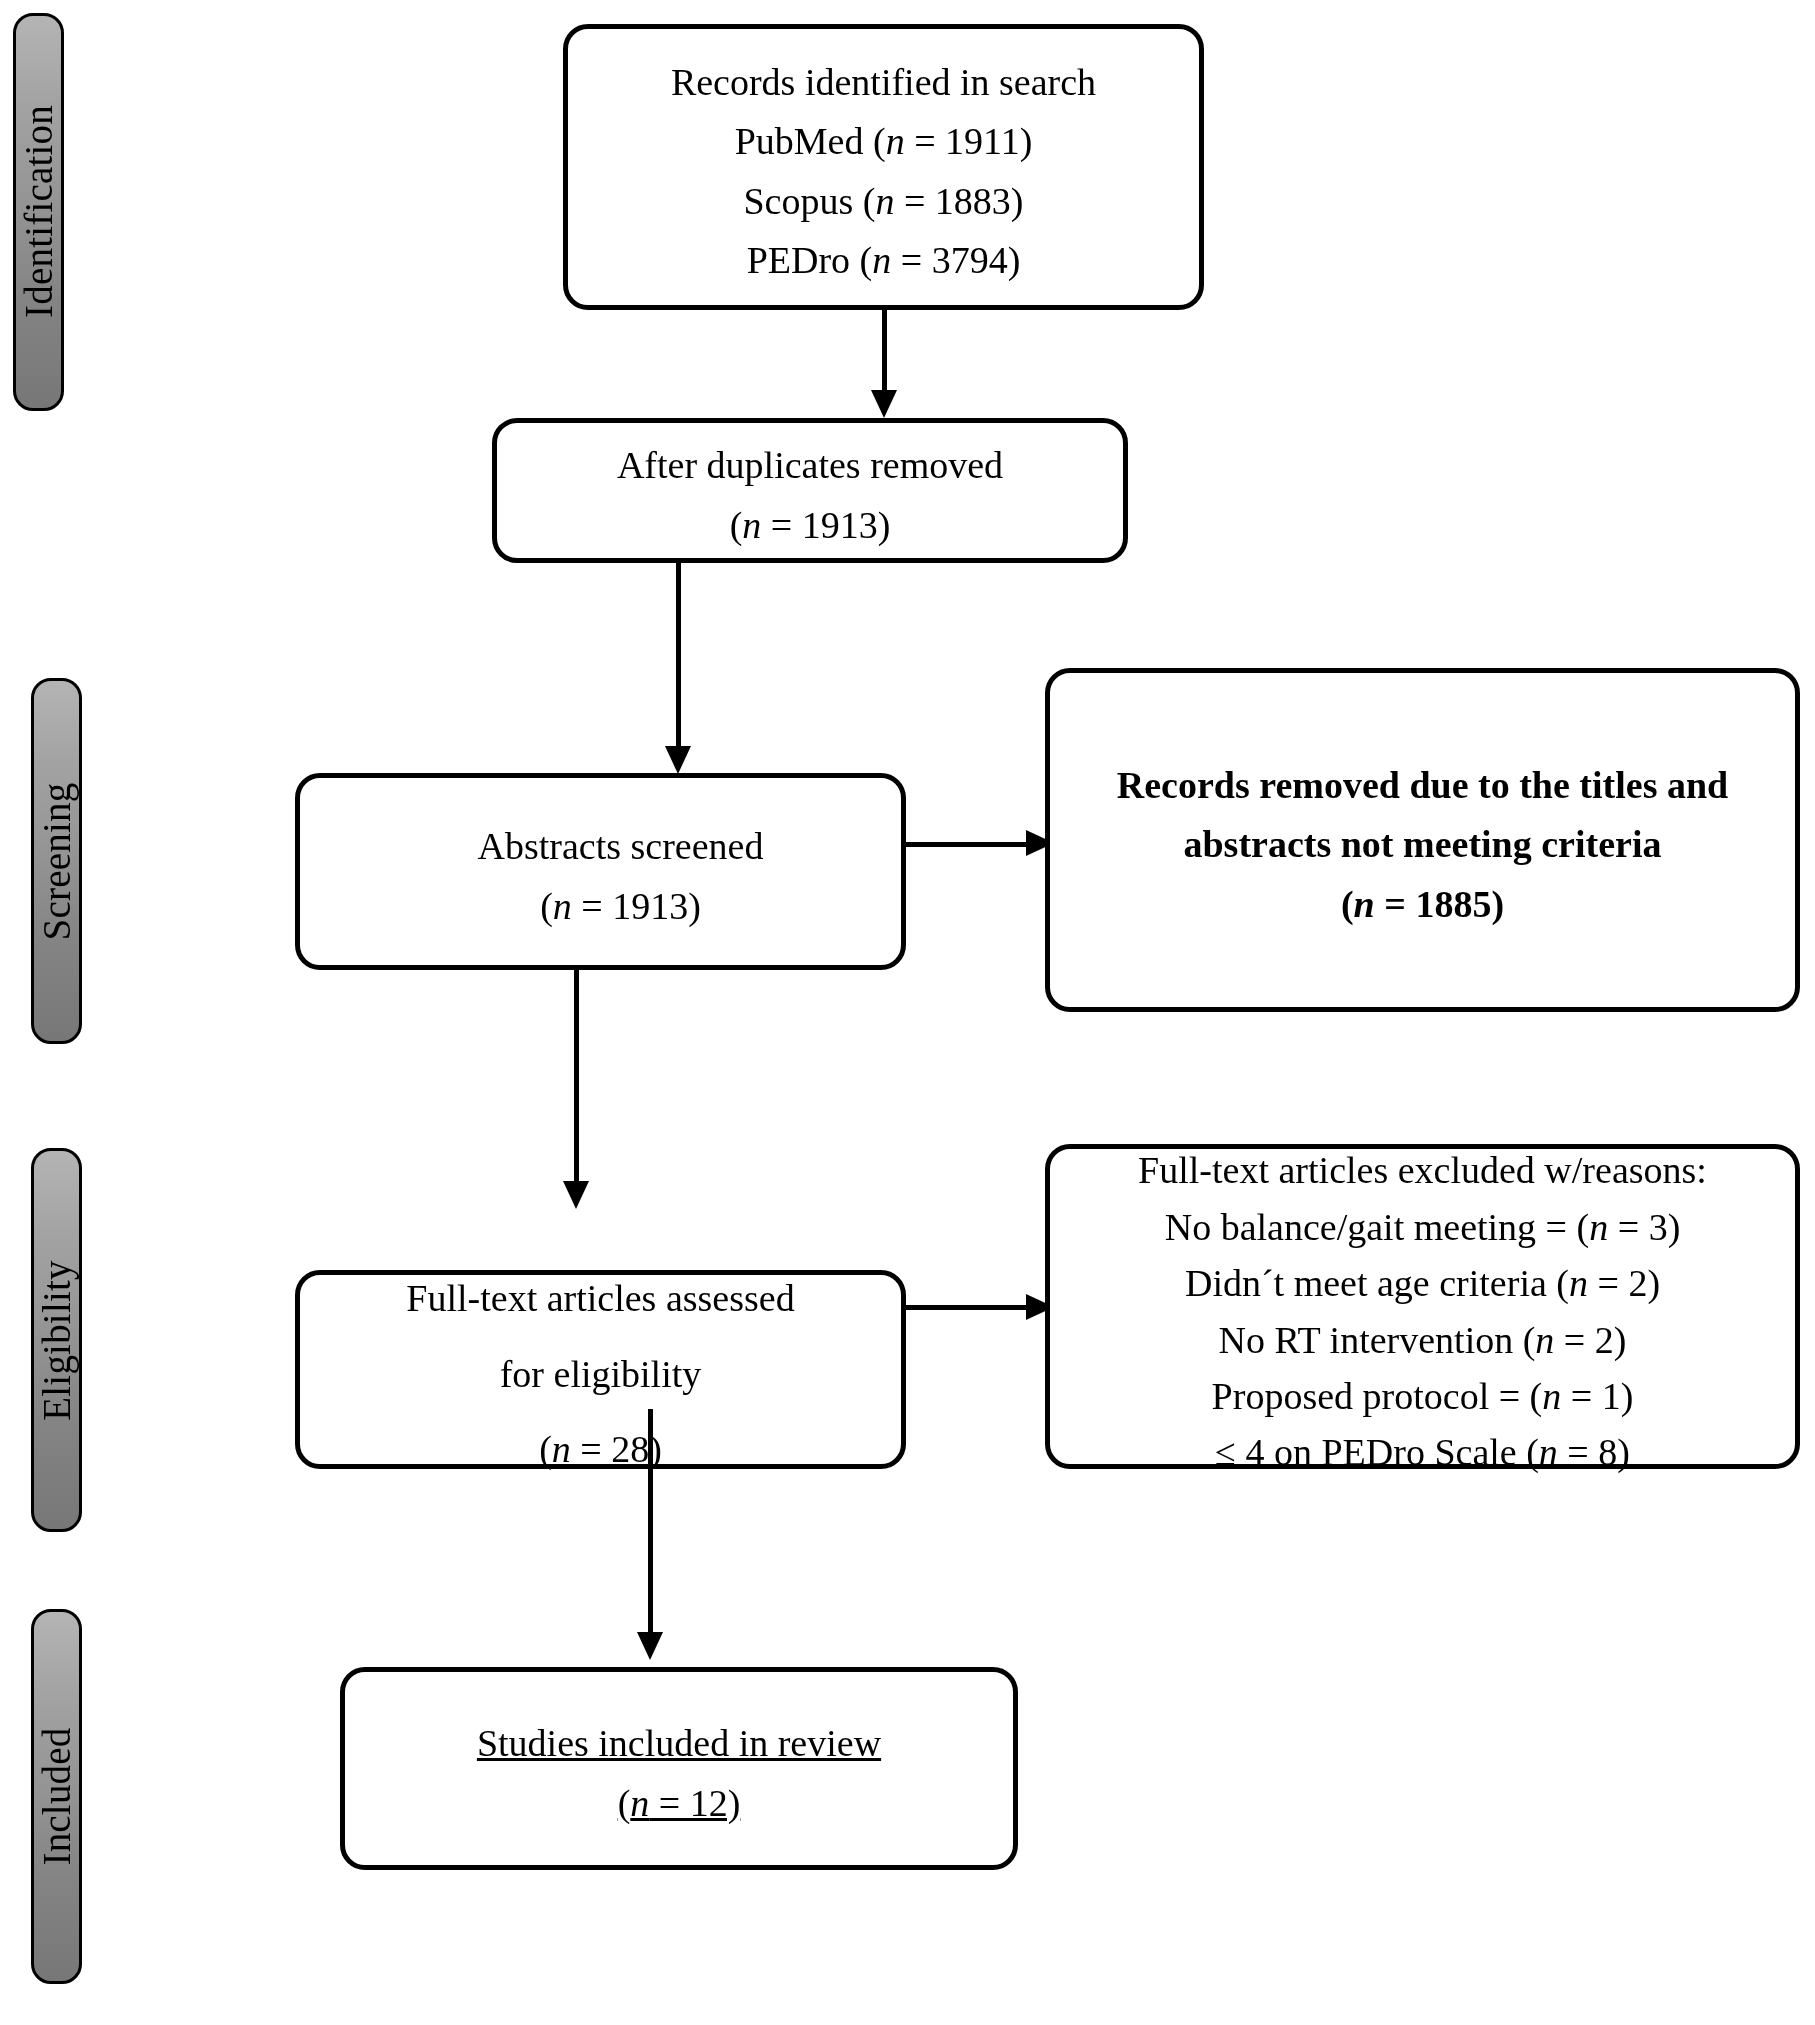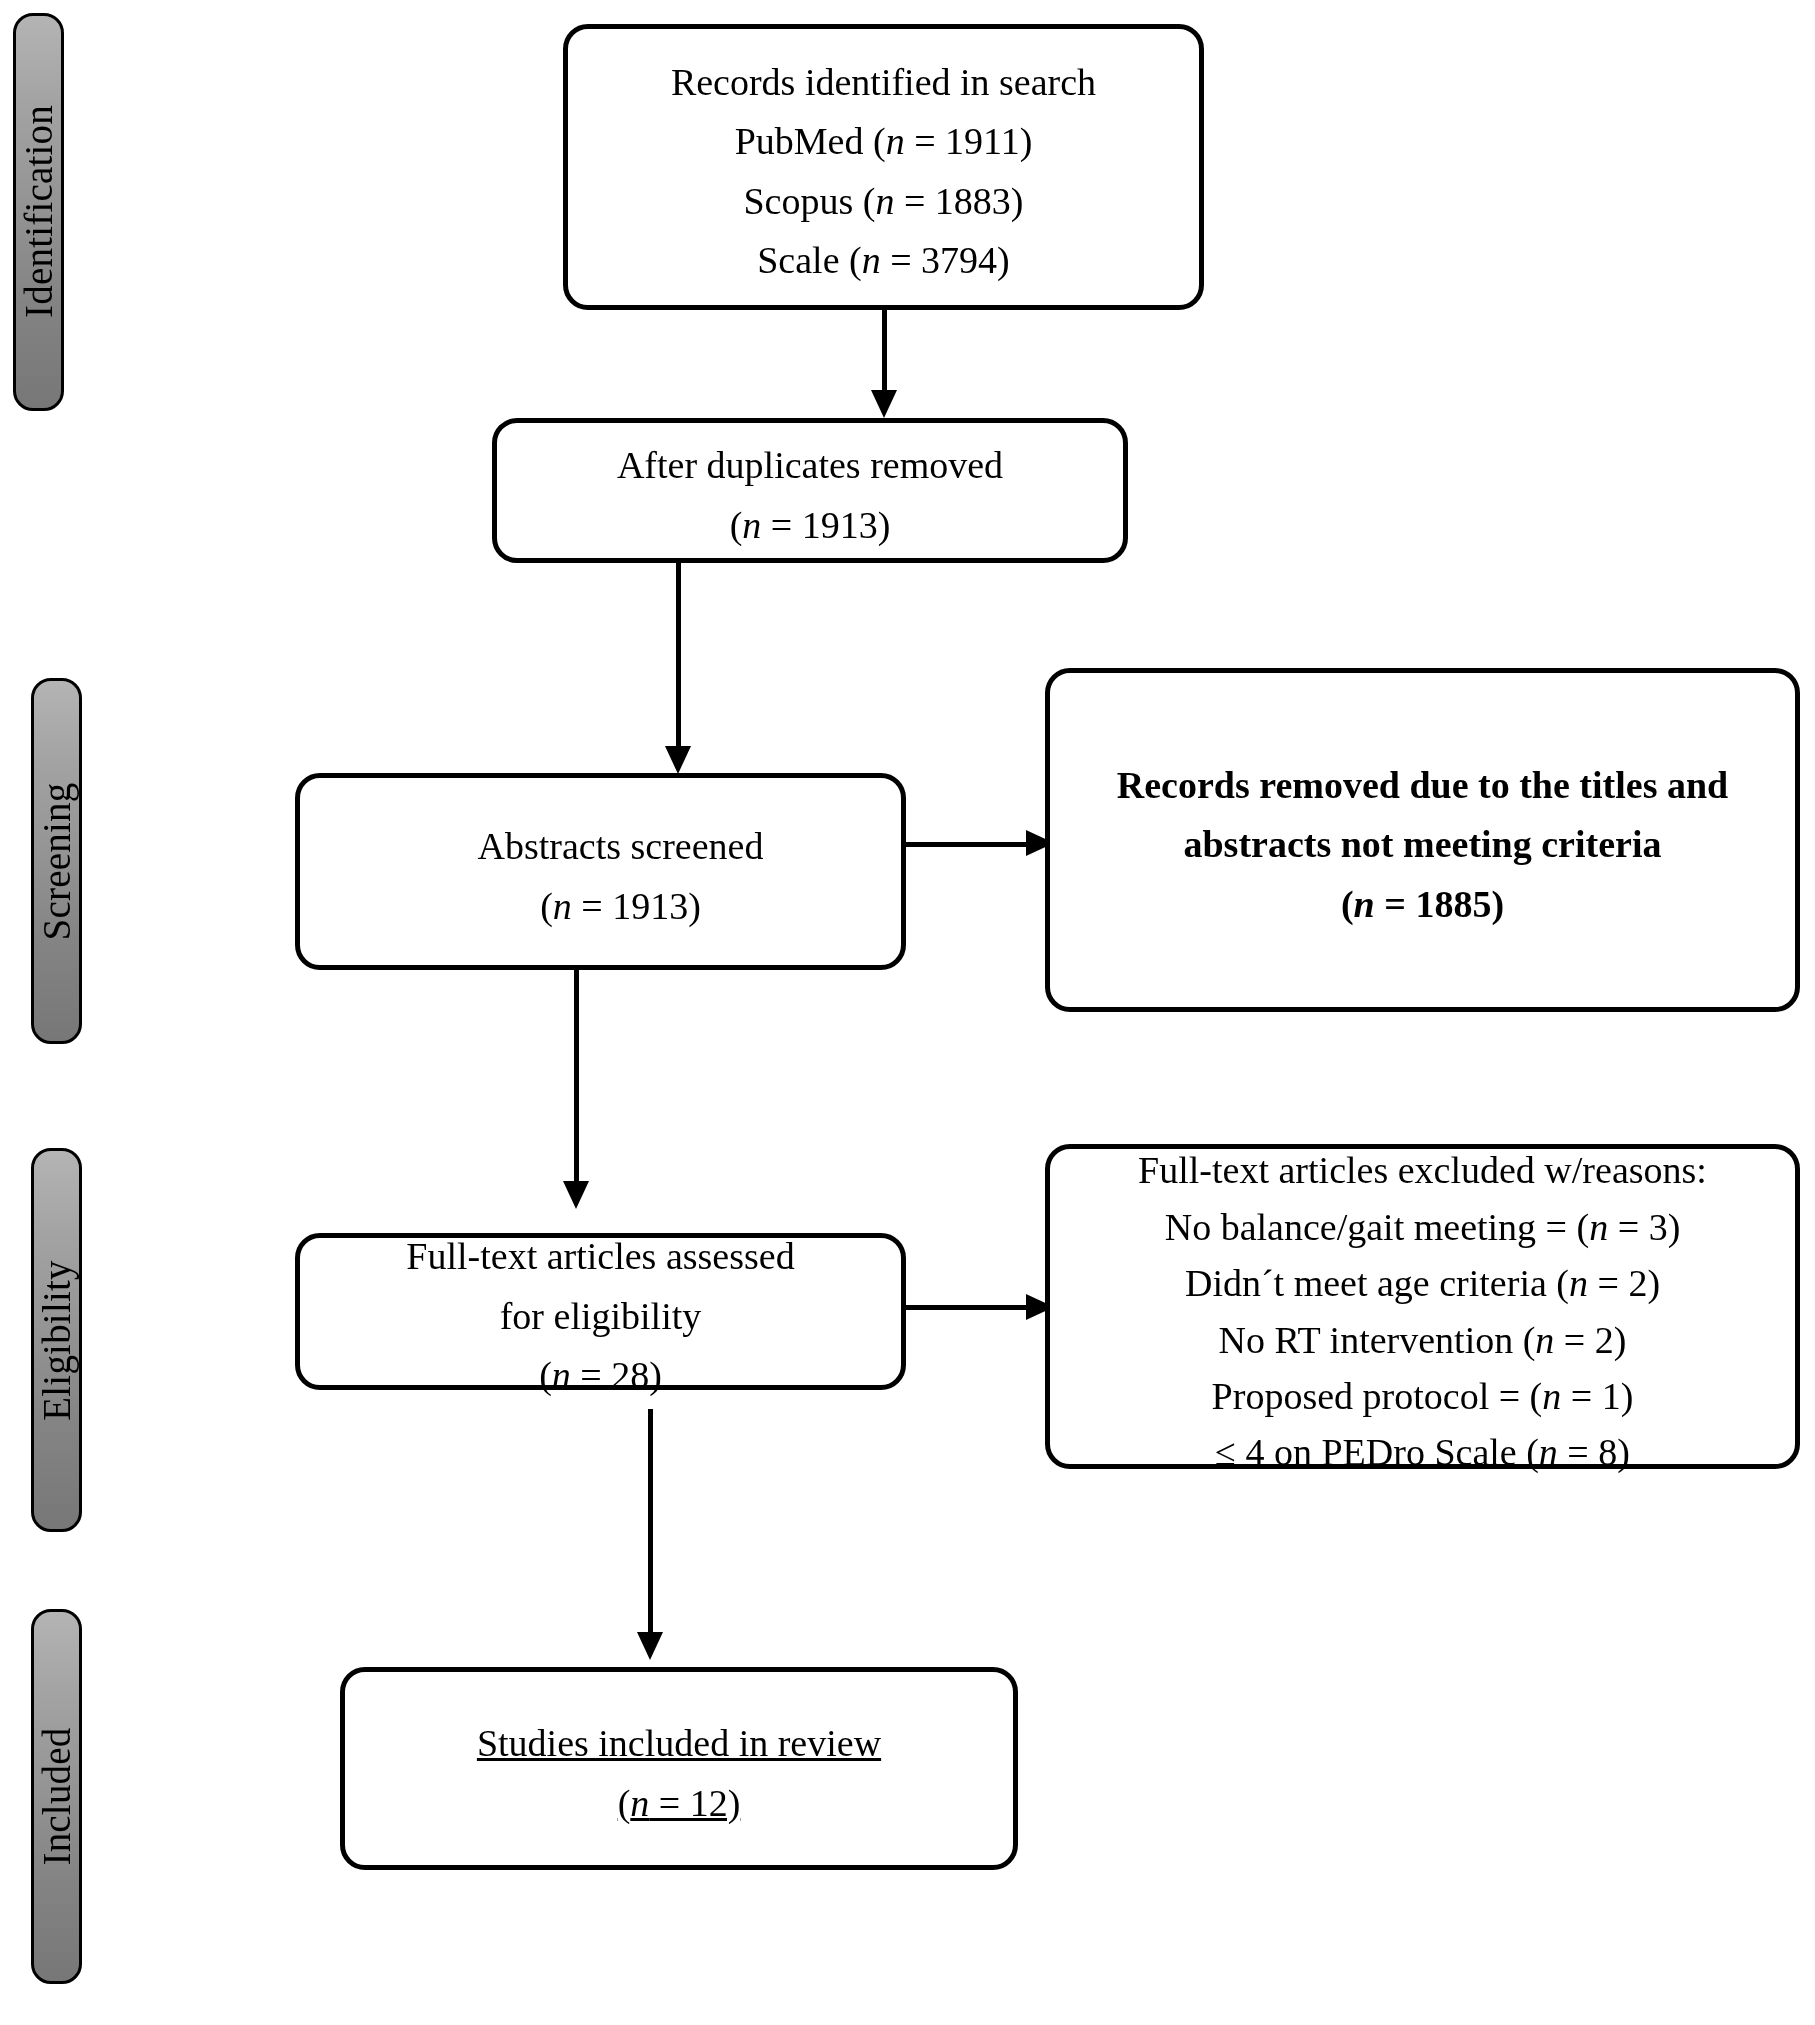--- a/index.html
+++ b/index.html
@@ -120,21 +120,21 @@
 
   <div class="flow-box" style="left:563px; top:23.5px; width:641px; height:286px;">
     <div class="line">Records identified in search</div>
     <div class="line">
       <span>PubMed (</span><em class="n">n</em><span> = 1911)</span>
     </div>
     <div class="line">
       <span>Scopus (</span><em class="n">n</em><span> = 1883)</span>
     </div>
     <div class="line">
-      <span>Scale (</span><em class="n">n</em><span> = 3794)</span>
+      <span>PEDro (</span><em class="n">n</em><span> = 3794)</span>
     </div>
   </div>
 
   <div class="vline" style="left:882px; top:309px; height:84px;"></div>
   <div class="arrow-down" style="left:871px; top:390px;"></div>
 
   <div class="flow-box" style="left:492px; top:418px; width:636px; height:145px;">
     <div class="line">After duplicates removed</div>
     <div class="line">
       <span>(</span><em class="n">n</em><span> = 1913)</span>
@@ -158,21 +158,21 @@
     <div class="line">Records removed due to the titles and</div>
     <div class="line">abstracts not meeting criteria</div>
     <div class="line">
       <span>(</span><em class="n">n</em><span> = 1885)</span>
     </div>
   </div>
 
   <div class="vline" style="left:574px; top:970px; height:214px;"></div>
   <div class="arrow-down" style="left:563px; top:1181px;"></div>
 
-  <div class="flow-box" style="left:295px; top:1233px; width:611px; height:157px;">
+  <div class="flow-box" style="left:295px; top:1270px; width:611px; height:199px;gap:16px;">
     <div class="line">Full-text articles assessed</div>
     <div class="line">for eligibility</div>
     <div class="line">
       <span>(</span><em class="n">n</em><span> = 28)</span>
     </div>
   </div>
 
   <div class="hline" style="left:906px; top:1305px; width:122px;"></div>
   <div class="arrow-right" style="left:1026px; top:1294px;"></div>
 

